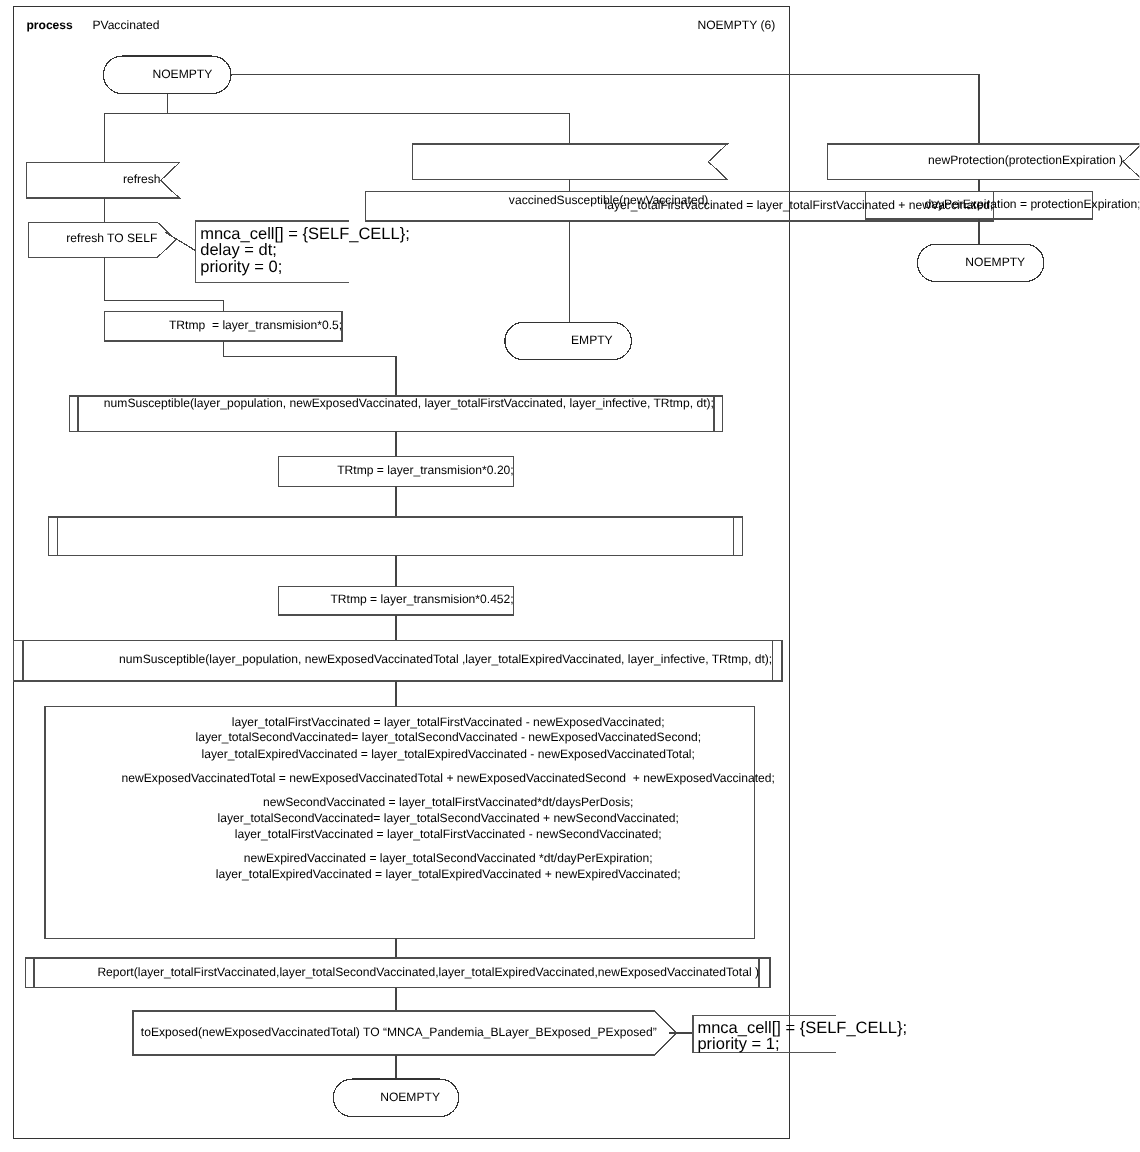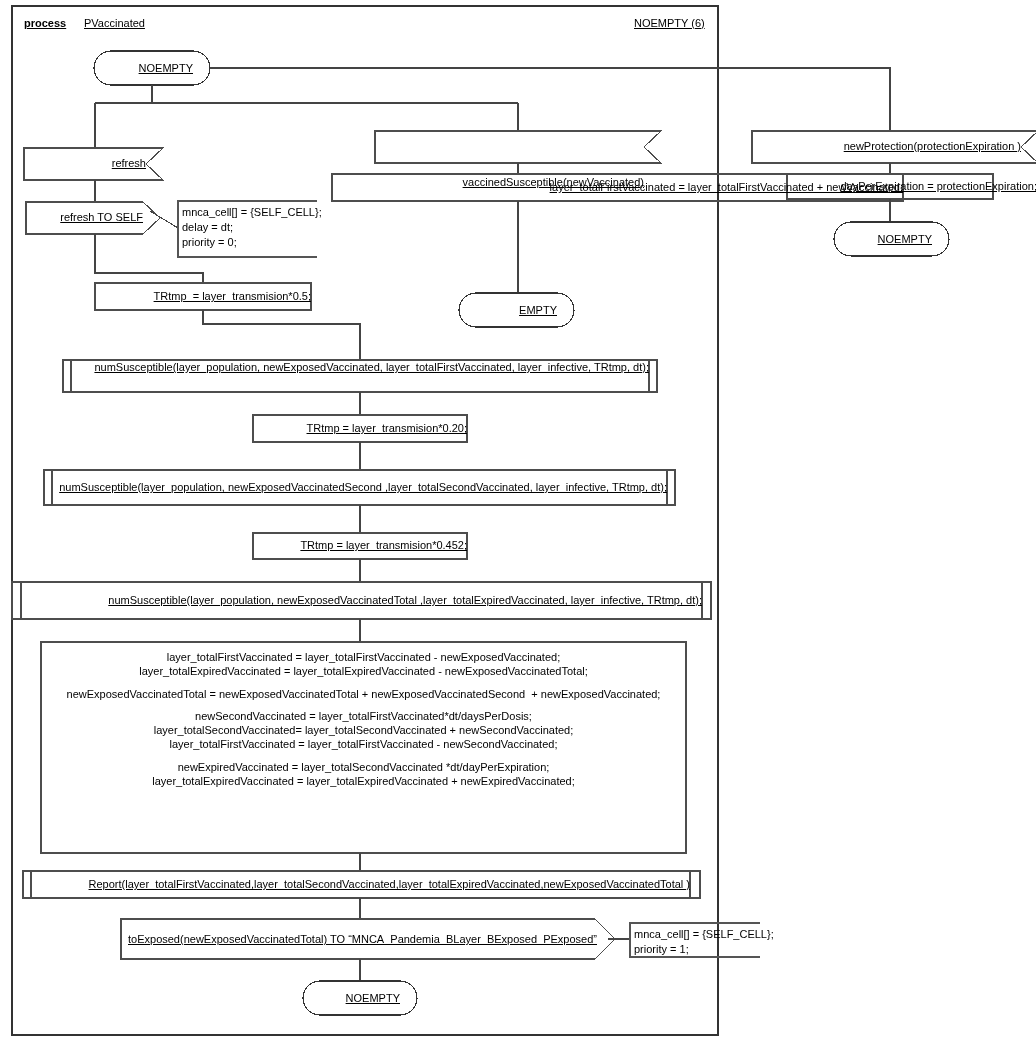--- a/index.html
+++ b/index.html
@@ -25,29 +25,28 @@
     width: 1036px;
     height: 1047px;
   }
   .lbl {
     position: absolute;
     font-size: 11px;
     line-height: 13px;
     white-space: pre;
     color: #000;
     pointer-events: none;
-    text-decoration: underline;
   }
   .lbl-bold { font-weight: bold; }
   .center {
     text-align: right;
   }
   .cmt {
     position: absolute;
-    font-size: 11px;
+    font-size: 15px;
     line-height: 15px;
     white-space: pre;
     color: #000;
   }
   .taskline {
     display: block;
     text-align: center;
     font-size: 11px;
     line-height: 14.3px;
     white-space: pre;
@@ -174,28 +173,28 @@
   <div class="lbl center" style="left:752px; top:140px; width:269px;">newProtection(protectionExpiration )</div>
 
   <div class="lbl center" style="left:787px; top:180px; width:206px;margin-left:44px;">dayPerExpiration = protectionExpiration;</div>
 
   <div class="lbl center" style="left:851px; top:233px; width:81px;">NOEMPTY</div>
 
   <div class="lbl center" style="left:71px; top:361px; width:578px;">numSusceptible(layer_population, newExposedVaccinated, layer_totalFirstVaccinated, layer_infective, TRtmp, dt);</div>
 
   <div class="lbl center" style="left:253px; top:422px; width:214px;">TRtmp = layer_transmision*0.20;</div>
 
-  <div class="lbl center" style="left:52px; top:481px; width:615px;">numSusceptible(layer_population, newExposedVaccinatedSecond ,layer_totalSecondVaccinated, layer_infective, TRtmp, dt);</div>
 
   <div class="lbl center" style="left:253px; top:539px; width:214px;">TRtmp = layer_transmision*0.452;</div>
 
   <div class="lbl center" style="left:21px; top:594px; width:681px;">numSusceptible(layer_population, newExposedVaccinatedTotal ,layer_totalExpiredVaccinated, layer_infective, TRtmp, dt);</div>
 
-  <div style="position:absolute; left:41px; top:650px; width:645px;">
+  <div style="position:absolute; left:41px; top:650px; width:645px;padding-left:44px;">
     <span class="taskline">layer_totalFirstVaccinated = layer_totalFirstVaccinated - newExposedVaccinated;</span>
+    <span class="taskline">layer_totalSecondVaccinated= layer_totalSecondVaccinated - newExposedVaccinatedSecond;</span>
     <span class="taskline">layer_totalExpiredVaccinated = layer_totalExpiredVaccinated - newExposedVaccinatedTotal;</span>
     <span class="taskline blank">&nbsp;</span>
     <span class="taskline">newExposedVaccinatedTotal = newExposedVaccinatedTotal + newExposedVaccinatedSecond  + newExposedVaccinated;</span>
     <span class="taskline blank">&nbsp;</span>
     <span class="taskline">newSecondVaccinated = layer_totalFirstVaccinated*dt/daysPerDosis;</span>
     <span class="taskline">layer_totalSecondVaccinated= layer_totalSecondVaccinated + newSecondVaccinated;</span>
     <span class="taskline">layer_totalFirstVaccinated = layer_totalFirstVaccinated - newSecondVaccinated;</span>
     <span class="taskline blank">&nbsp;</span>
     <span class="taskline">newExpiredVaccinated = layer_totalSecondVaccinated *dt/dayPerExpiration;</span>
     <span class="taskline">layer_totalExpiredVaccinated = layer_totalExpiredVaccinated + newExpiredVaccinated;</span>

